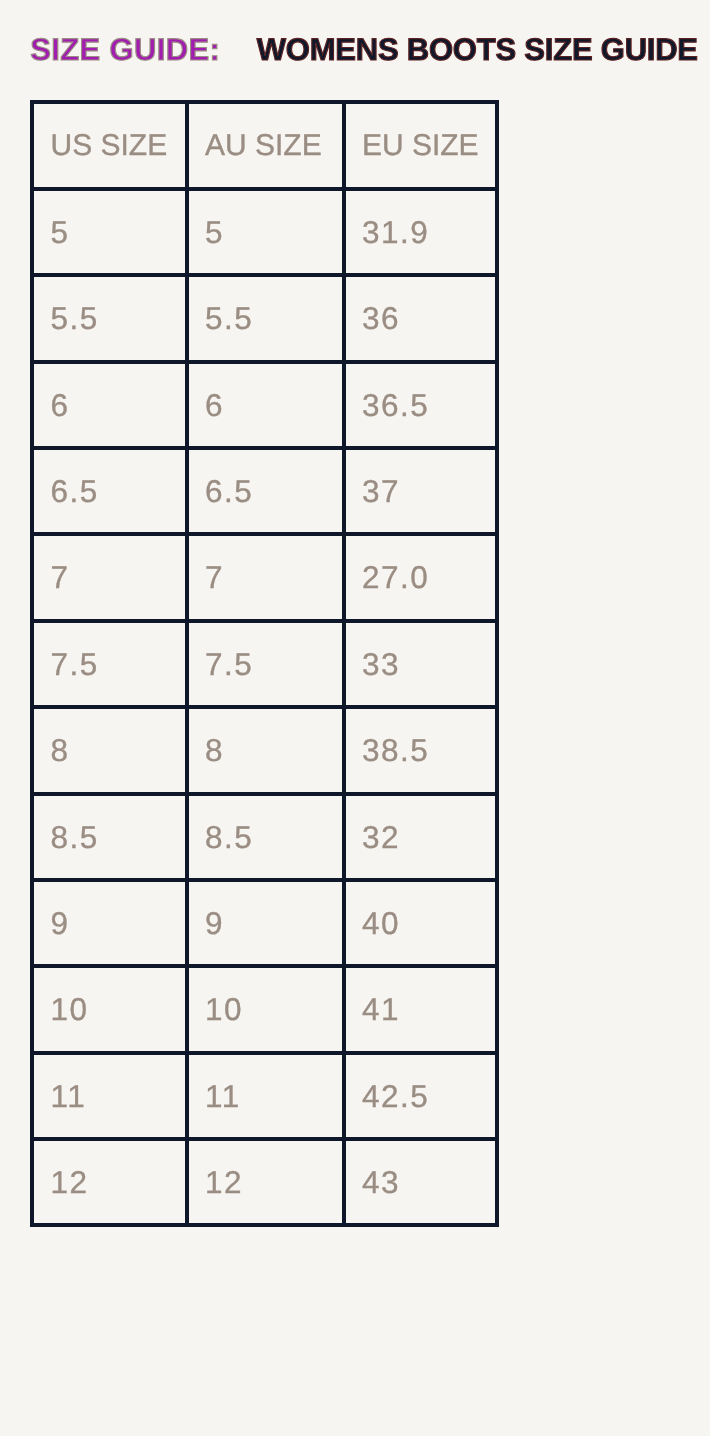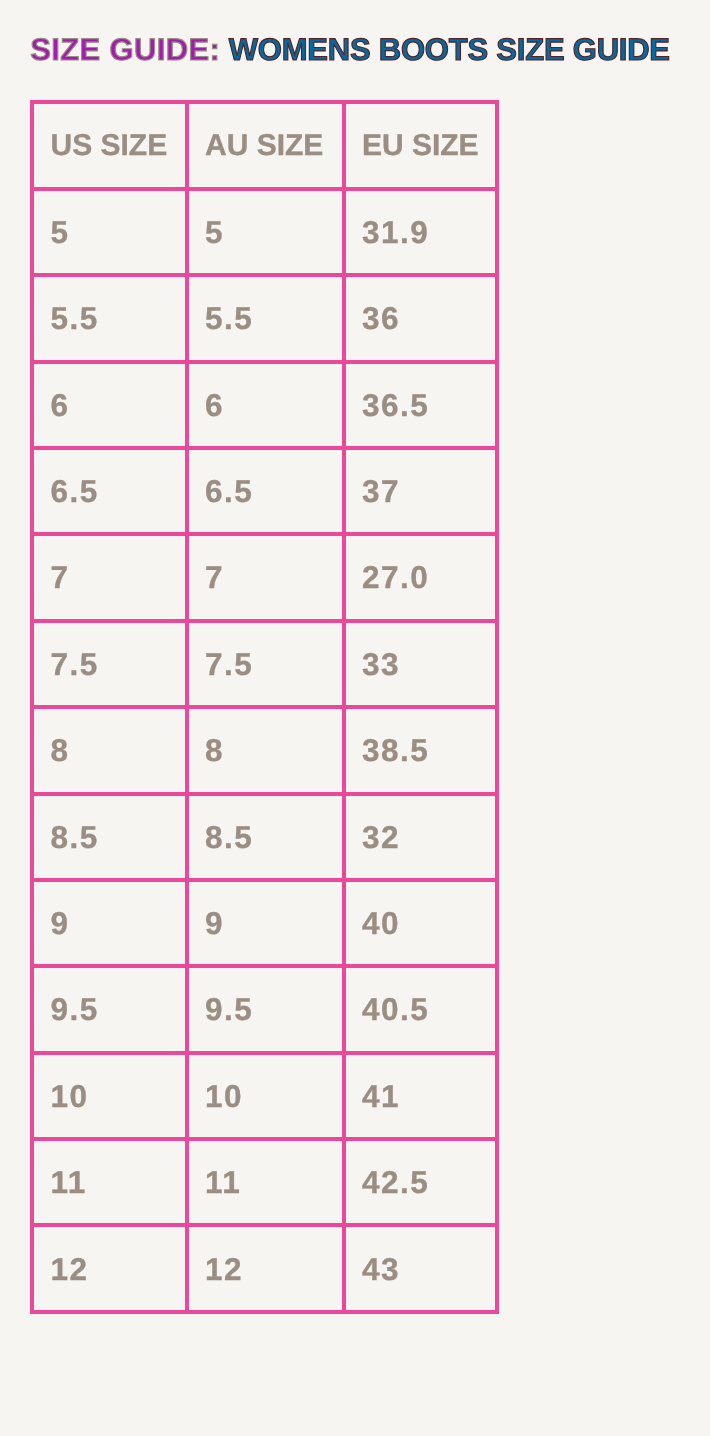--- a/index.html
+++ b/index.html
@@ -15,34 +15,34 @@
 
   .title, .sg-table { -webkit-font-smoothing:antialiased; transform:translateZ(0); }
 
   .title {
     position:absolute; left:30.2px; top:34px;
     font-size:31px; font-weight:700; letter-spacing:0;
     white-space:nowrap; line-height:1;
   }
   .title .lead { color:#a21caf; -webkit-text-stroke:1.15px #9a8d83; letter-spacing:0.36px; }
   .title .gap  { color:transparent; }
-  .title .main { color:#0369a1; -webkit-text-stroke:1.15px #5c2221; letter-spacing:-0.22px; }
+  .title .main { color:#0f172a; -webkit-text-stroke:1.15px #5c2221; letter-spacing:-0.22px;margin-left:28px; }
 
   .sg-table {
     position:absolute; left:30.3px; top:100.4px;
     width:464.4px;
     border-collapse:collapse;
     table-layout:fixed;
   }
   .sg-table td, .sg-table th {
-    border:4px solid #ec4899;
+    border:4px solid #0f172a;
     height:86.4px;
     padding:0.9px 0 0 16.2px;
     text-align:left;
-    font-weight:700;
+    font-weight:400;
     color:#9a8d83;
     vertical-align:middle;
     box-sizing:border-box;
     white-space:nowrap;
   }
   .sg-table th { font-size:30px;   letter-spacing:0;     -webkit-text-stroke:0.35px #9a8d83; }
   .sg-table td { font-size:31.5px; letter-spacing:1.5px; -webkit-text-stroke:0.35px #9a8d83; }
 </style>
 </head>
 <body>
@@ -104,25 +104,20 @@
         <td>8.5</td>
         <td>8.5</td>
         <td>32</td>
       </tr>
       <tr>
         <td>9</td>
         <td>9</td>
         <td>40</td>
       </tr>
       <tr>
-        <td>9.5</td>
-        <td>9.5</td>
-        <td>40.5</td>
-      </tr>
-      <tr>
         <td>10</td>
         <td>10</td>
         <td>41</td>
       </tr>
       <tr>
         <td>11</td>
         <td>11</td>
         <td>42.5</td>
       </tr>
       <tr>

